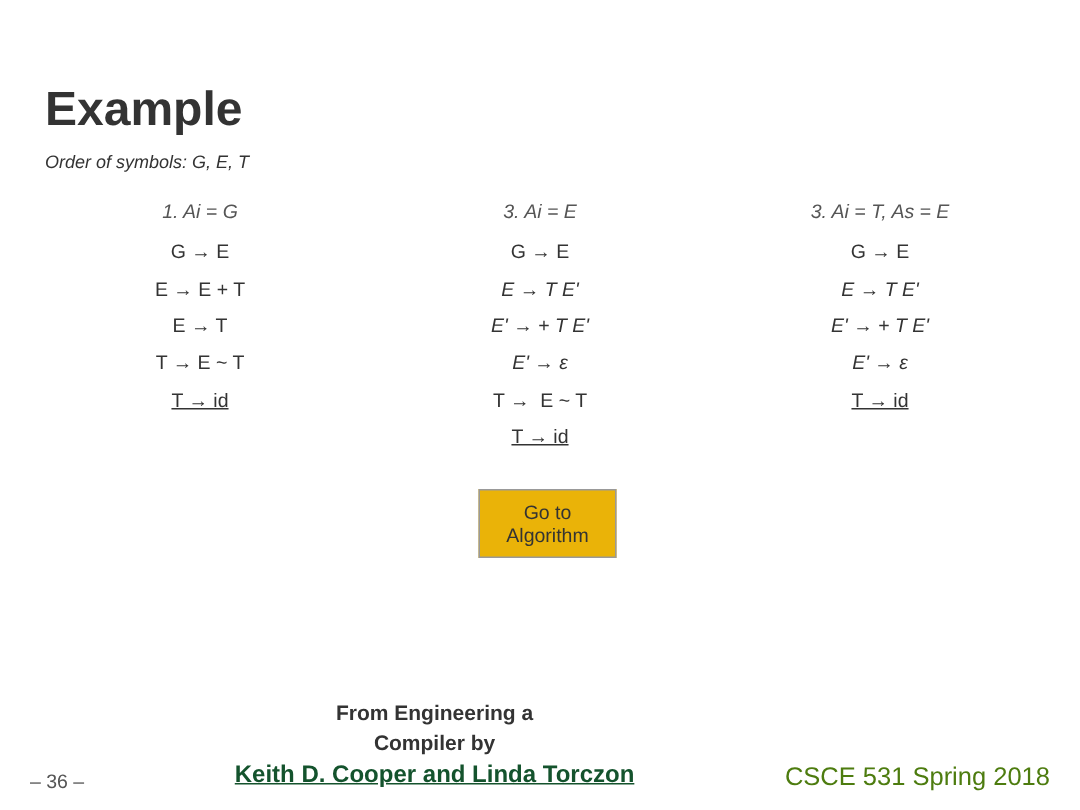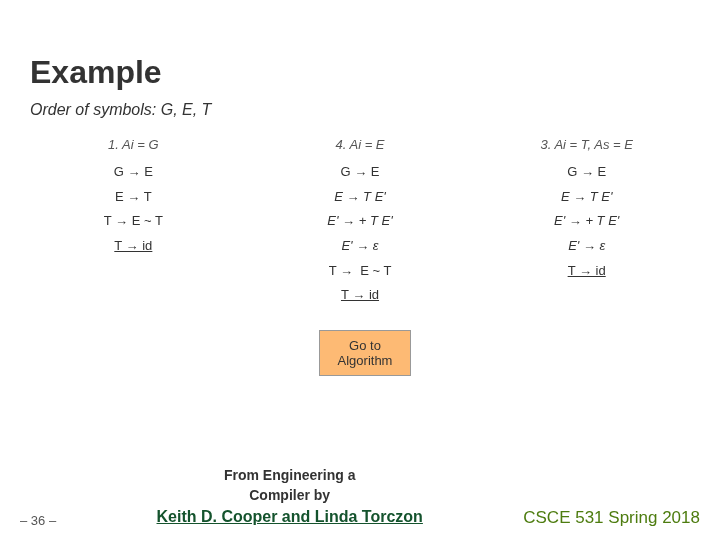--- a/index.html
+++ b/index.html
@@ -13,21 +13,21 @@
     }
     .page-title {
       font-size: 32px;
       font-weight: bold;
       color: #333333;
       padding: 22px 30px 10px 30px;
       margin-top: 32px;
     }
     .goto-btn {
       border: 1px solid #999999;
-      background: #fdba74;
+      background: #eab308;
       color: #333333;
       font-size: 13px;
       text-align: center;
       padding: 7px 18px;
       cursor: pointer;
       display: inline-block;
       margin-left: 10px;
     }
     .bottom-area {
       position: absolute;
@@ -87,36 +87,37 @@
     .rule-line {
       font-size: 13px;
       color: #333;
       line-height: 1.9;
     }
   </style>
 </head>
 <body>
 
 <div class="page-title">Example</div>
-<div style="font-size:16px;color:#333;padding:0 30px 18px 30px;font-style:italic;">Order of symbols: G, E, T</div>
+<div style="font-size:12px;color:#333;padding:0 30px 18px 30px;font-style:italic;">Order of symbols: G, E, T</div>
 
 <div class="cols-row">
 
   <div class="col">
     <div class="col-head">1. Ai = G</div>
     <div class="rule-line">
       <div>G → E</div>
+      <div>E → E + T</div>
       <div>E → T</div>
       <div>T → E ~ T</div>
       <div style="text-decoration:underline;">T → id</div>
     </div>
   </div>
 
   <div class="col">
-    <div class="col-head">4. Ai = E</div>
+    <div class="col-head">3. Ai = E</div>
     <div class="rule-line">
       <div>G → E</div>
       <div style="font-style:italic;">E → T E'</div>
       <div style="font-style:italic;">E' → + T E'</div>
       <div style="font-style:italic;">E' → ε</div>
       <div>T → &nbsp;E ~ T</div>
       <div style="text-decoration:underline;">T → id</div>
     </div>
   </div>
 

